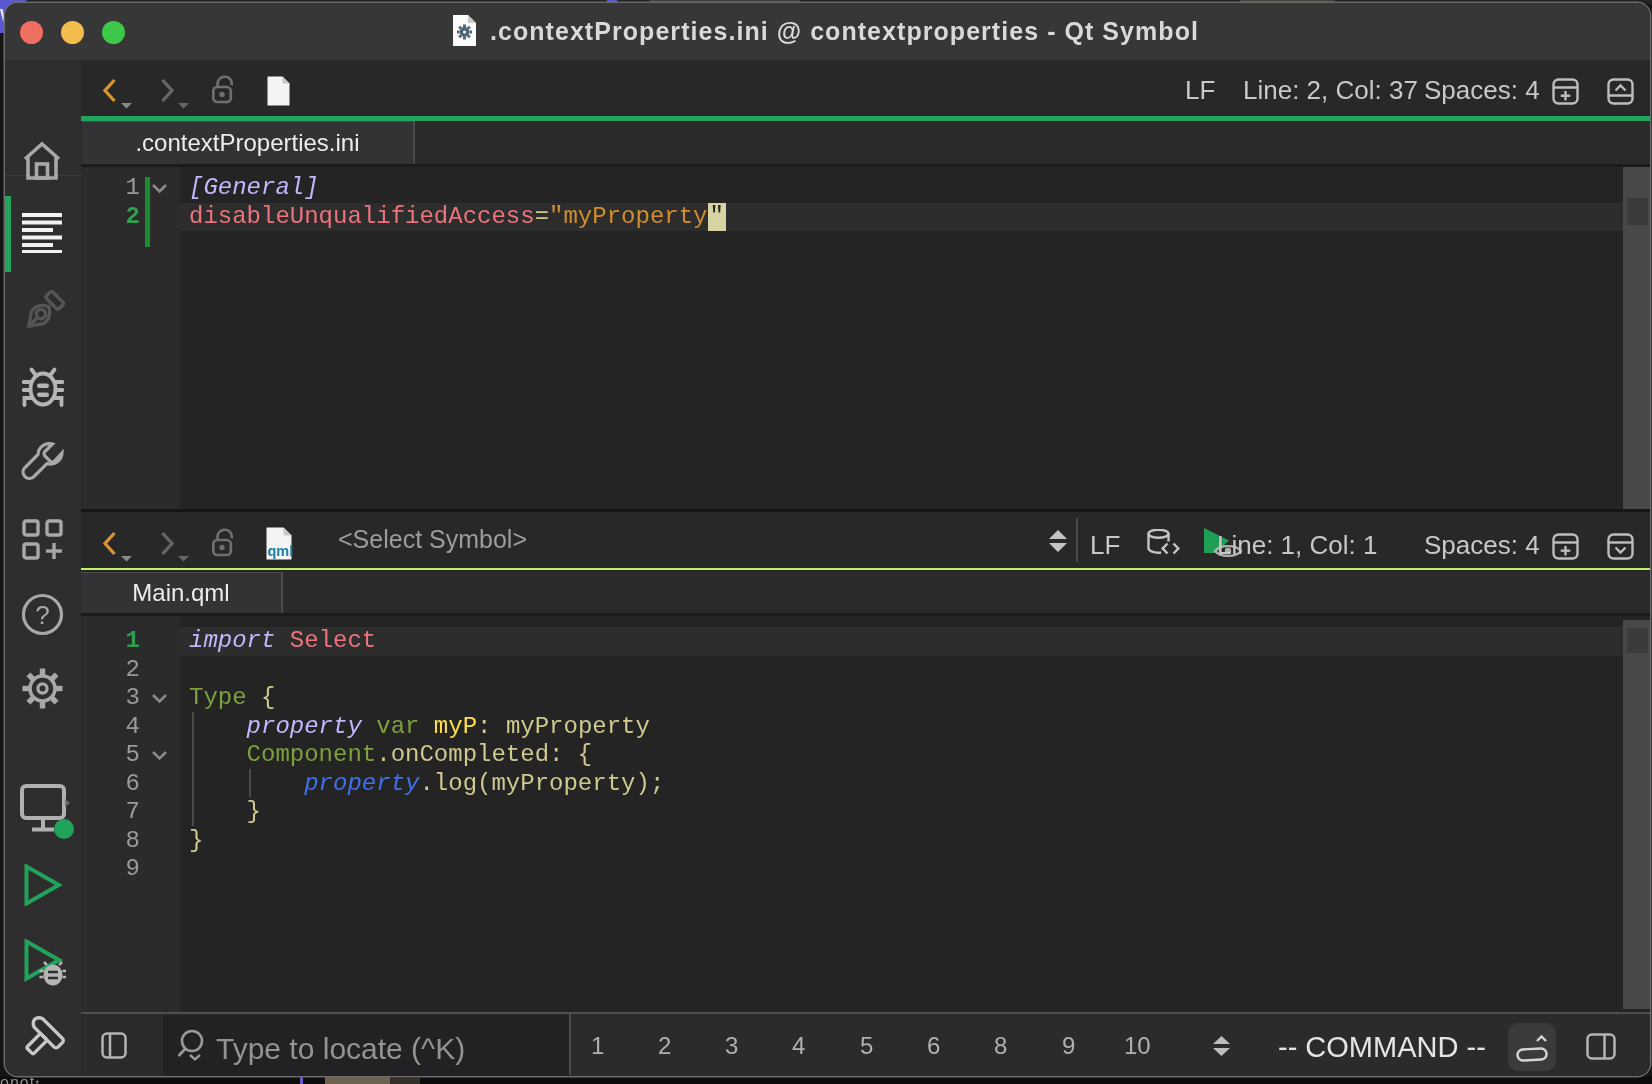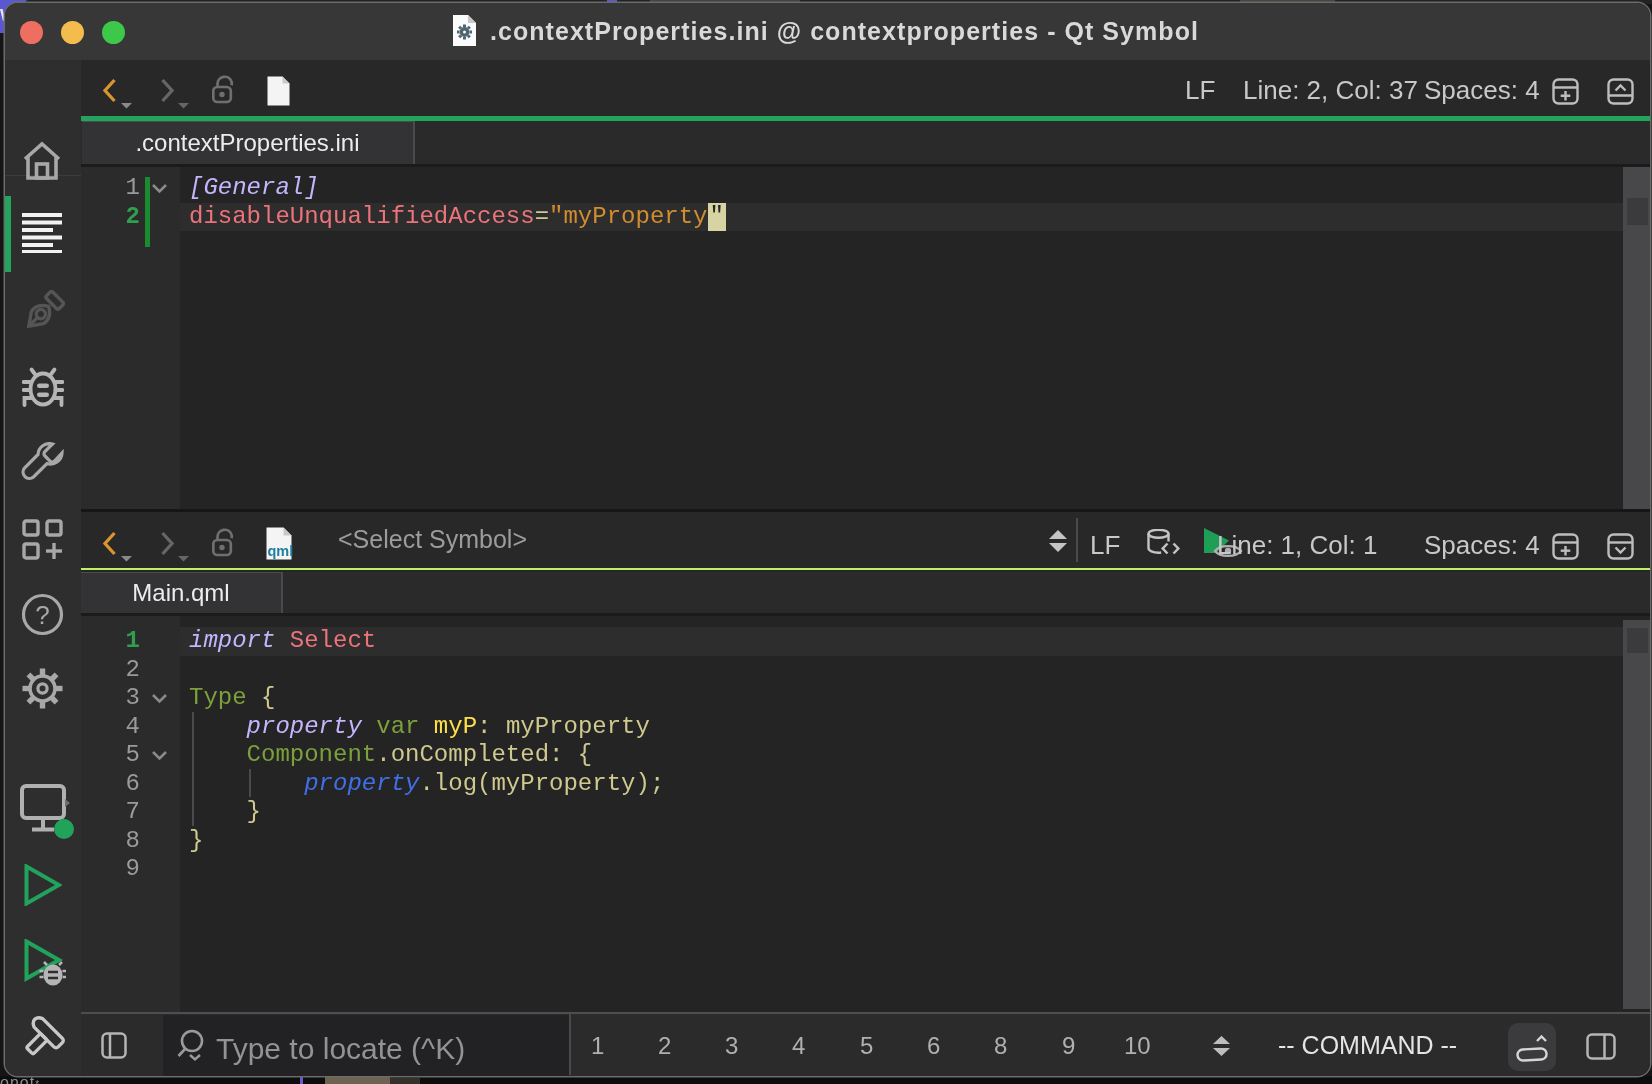--- a/index.html
+++ b/index.html
@@ -359,21 +359,21 @@
       <div class="stnum" style="left:711px;">4</div>
       <div class="stnum" style="left:779px;">5</div>
       <div class="stnum" style="left:846px;">6</div>
       <div class="stnum" style="left:913px;">8</div>
       <div class="stnum" style="left:981px;">9</div>
       <div class="stnum" style="left:1043px;">10</div>
       <svg class="icon" style="left:1132px;top:22px;" width="17" height="20" viewBox="0 0 17 20">
         <path d="M8.5 0 L17 8 H0 Z" fill="#bdbdbd"></path>
         <path d="M8.5 20 L0 12 H17 Z" fill="#bdbdbd"></path>
       </svg>
-      <div style="position:absolute;left:1197px;top:17px;font-size:25px;color:#e5e5e5;white-space:pre;">-- COMMAND --</div>
+      <div style="position:absolute;left:1197px;top:17px;font-size:29px;color:#e5e5e5;white-space:pre;">-- COMMAND --</div>
       <div style="position:absolute;left:1427px;top:9px;width:48px;height:48px;border-radius:10px;background:#3b3b3d;">
         <svg style="position:absolute;left:8px;top:9px;" width="34" height="30" viewBox="0 0 34 30">
           <rect x="1.5" y="17" width="29" height="11" rx="5.4" fill="none" stroke="#d5d5d5" stroke-width="2.4" transform="rotate(-3 16 22)"></rect>
           <path d="M21 9 L25.5 4.5 L30 9" fill="none" stroke="#d5d5d5" stroke-width="2.4"></path>
         </svg>
       </div>
       <svg class="icon" style="left:1505px;top:19px;" width="30" height="27" viewBox="0 0 30 27">
         <rect x="1.5" y="1.5" width="27" height="24" rx="4.5" fill="none" stroke="#b5b5b5" stroke-width="2.5"></rect>
         <line x1="18.5" y1="1.5" x2="18.5" y2="25.5" stroke="#b5b5b5" stroke-width="2.5"></line>
       </svg>

